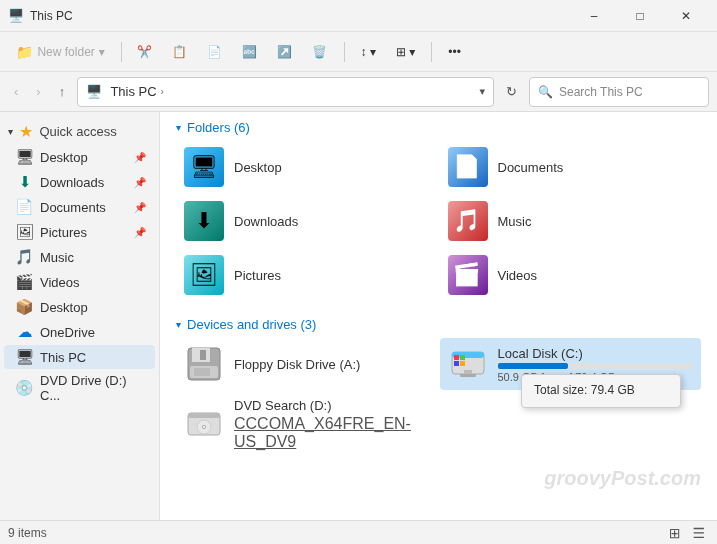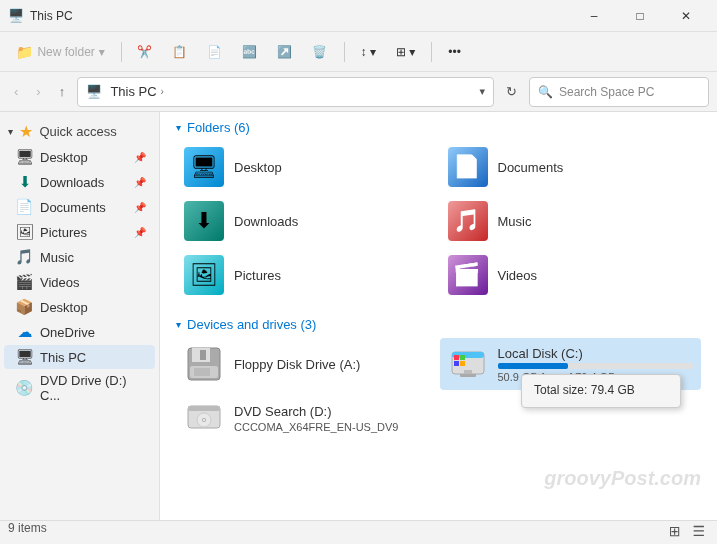--- a/index.html
+++ b/index.html
@@ -115,21 +115,21 @@
       background: #f5f5f5; border: 1px solid #ccc;
       padding: 8px 12px; border-radius: 4px;
       font-size: 12px; color: #333; z-index: 10;
       box-shadow: 2px 2px 6px rgba(0,0,0,0.2);
       min-width: 160px;
     }
     .tooltip-row { margin-bottom: 2px; }
 
     
     .status-bar {
-      display: flex; align-items: flex-start; justify-content: space-between;
+      display: flex; align-items: center; justify-content: space-between;
       height: 24px; padding: 0 8px;
       background: #f3f3f3; border-top: 1px solid #ddd;
       font-size: 12px; color: #555;
     }
     .status-right { display: flex; gap: 4px; }
     .view-btn { border: none; background: transparent; cursor: pointer; padding: 2px 4px; border-radius: 2px; color: #555; font-size: 14px; }
 
     
     .watermark {
       position: absolute; bottom: 30px; right: 16px;
@@ -207,21 +207,21 @@
     <div class="address-input-path">
       <span style="margin-right:4px;">🖥️</span>
       <span class="address-crumb">This PC</span>
       <span class="address-arrow"> › </span>
     </div>
     <button class="address-dropdown">▾</button>
   </div>
   <button class="address-refresh">↻</button>
   <div class="search-box">
     <span class="search-icon">🔍</span>
-    <span class="search-placeholder">Search Space PC</span>
+    <span class="search-placeholder">Search This PC</span>
   </div>
 </div>
 
 <div class="main-layout">
 
   <div class="sidebar">
     <div class="sidebar-item section-header">
       <span style="font-size:10px;">▾</span>
       <span style="color:#f5a623; font-size:16px;">★</span>
       <span>Quick access</span>
@@ -384,21 +384,21 @@
             <rect x="2" y="6" width="32" height="22" rx="3" fill="#ddd" stroke="#aaa" stroke-width="1"></rect>
             <rect x="2" y="6" width="32" height="5" rx="2" fill="#bbb"></rect>
             <circle cx="18" cy="20" r="7" fill="#e8e8e8" stroke="#ccc"></circle>
             <circle cx="18" cy="20" r="2" fill="#aaa"></circle>
             <circle cx="18" cy="20" r="1" fill="white"></circle>
             <ellipse cx="18" cy="20" rx="7" ry="7" fill="url(#dvd)" opacity="0.3"></ellipse>
           </svg>
         </div>
         <div class="drive-info">
           <span class="drive-name">DVD Search (D:)</span>
-          <span class="drive-name" style="font-size:11px;color:#555;">CCCOMA_X64FRE_EN-US_DV9</span>
+          <span class="drive-name" style="font-size:16px;color:#555;text-decoration:underline;">CCCOMA_X64FRE_EN-US_DV9</span>
         </div>
       </div>
     </div>
 
     <div class="watermark">groovyPost.com</div>
   </div>
 </div>
 
 <div class="status-bar">
   <span>9 items</span>

